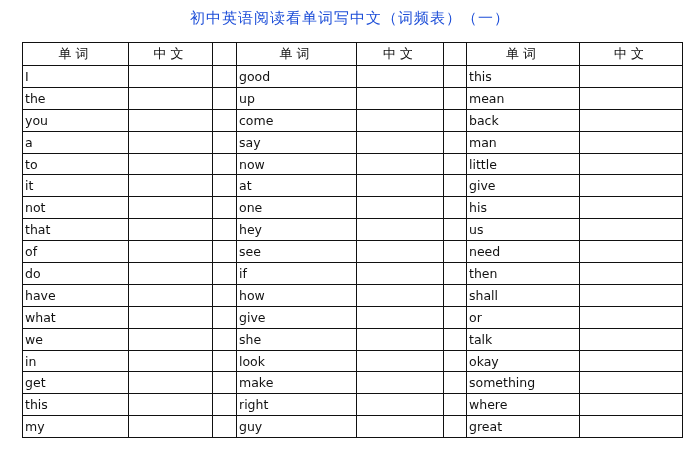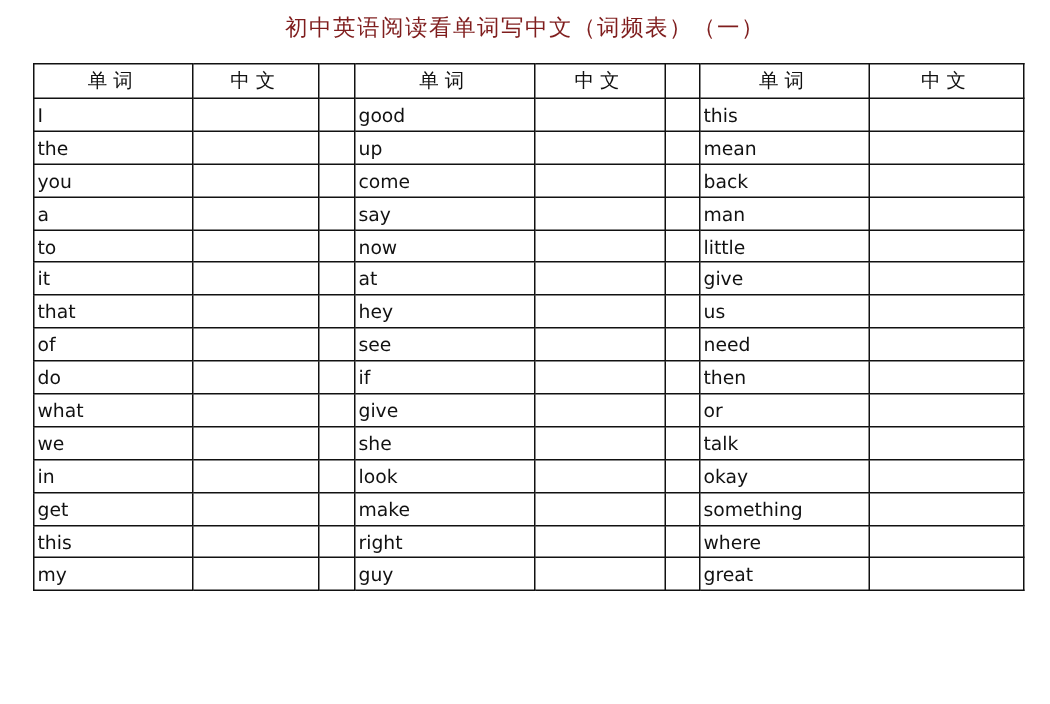--- a/index.html
+++ b/index.html
@@ -1,20 +1,20 @@
 <!DOCTYPE html>
 <html><head>
 <meta charset="utf-8">
 <style>
   html, body { margin: 0; padding: 0; background: #ffffff; }
   body { width: 700px; height: 469px; overflow: hidden; position: relative; font-family: "Liberation Sans", "DejaVu Sans", sans-serif; }
   .title {
     position: absolute; left: 0; top: 9px; width: 700px; text-align: center;
     font-family: "DejaVu Serif", "Liberation Serif", serif;
-    font-size: 15px; color: #7f1d1d; letter-spacing: 1px;
+    font-size: 15px; color: #1d4ed8; letter-spacing: 1px;
   }
   table.vocab {
     position: absolute; left: 22px; top: 42px;
     border-collapse: collapse; table-layout: fixed;
     width: 660px;
   }
   table.vocab td, table.vocab th {
     border: 1.5px solid #111;
     height: 20.9px; padding: 0 0 0 2px;
     font-size: 13.5px; color: #111; font-weight: normal;
@@ -111,20 +111,30 @@
         <td class="word">it</td>
         <td></td>
         <td class="spacer"></td>
         <td class="word">at</td>
         <td></td>
         <td class="spacer"></td>
         <td class="word">give</td>
         <td></td>
       </tr>
       <tr>
+        <td class="word">not</td>
+        <td></td>
+        <td class="spacer"></td>
+        <td class="word">one</td>
+        <td></td>
+        <td class="spacer"></td>
+        <td class="word">his</td>
+        <td></td>
+      </tr>
+      <tr>
         <td class="word">that</td>
         <td></td>
         <td class="spacer"></td>
         <td class="word">hey</td>
         <td></td>
         <td class="spacer"></td>
         <td class="word">us</td>
         <td></td>
       </tr>
       <tr>
@@ -138,20 +148,30 @@
         <td></td>
       </tr>
       <tr>
         <td class="word">do</td>
         <td></td>
         <td class="spacer"></td>
         <td class="word">if</td>
         <td></td>
         <td class="spacer"></td>
         <td class="word">then</td>
+        <td></td>
+      </tr>
+      <tr>
+        <td class="word">have</td>
+        <td></td>
+        <td class="spacer"></td>
+        <td class="word">how</td>
+        <td></td>
+        <td class="spacer"></td>
+        <td class="word">shall</td>
         <td></td>
       </tr>
       <tr>
         <td class="word">what</td>
         <td></td>
         <td class="spacer"></td>
         <td class="word">give</td>
         <td></td>
         <td class="spacer"></td>
         <td class="word">or</td>

